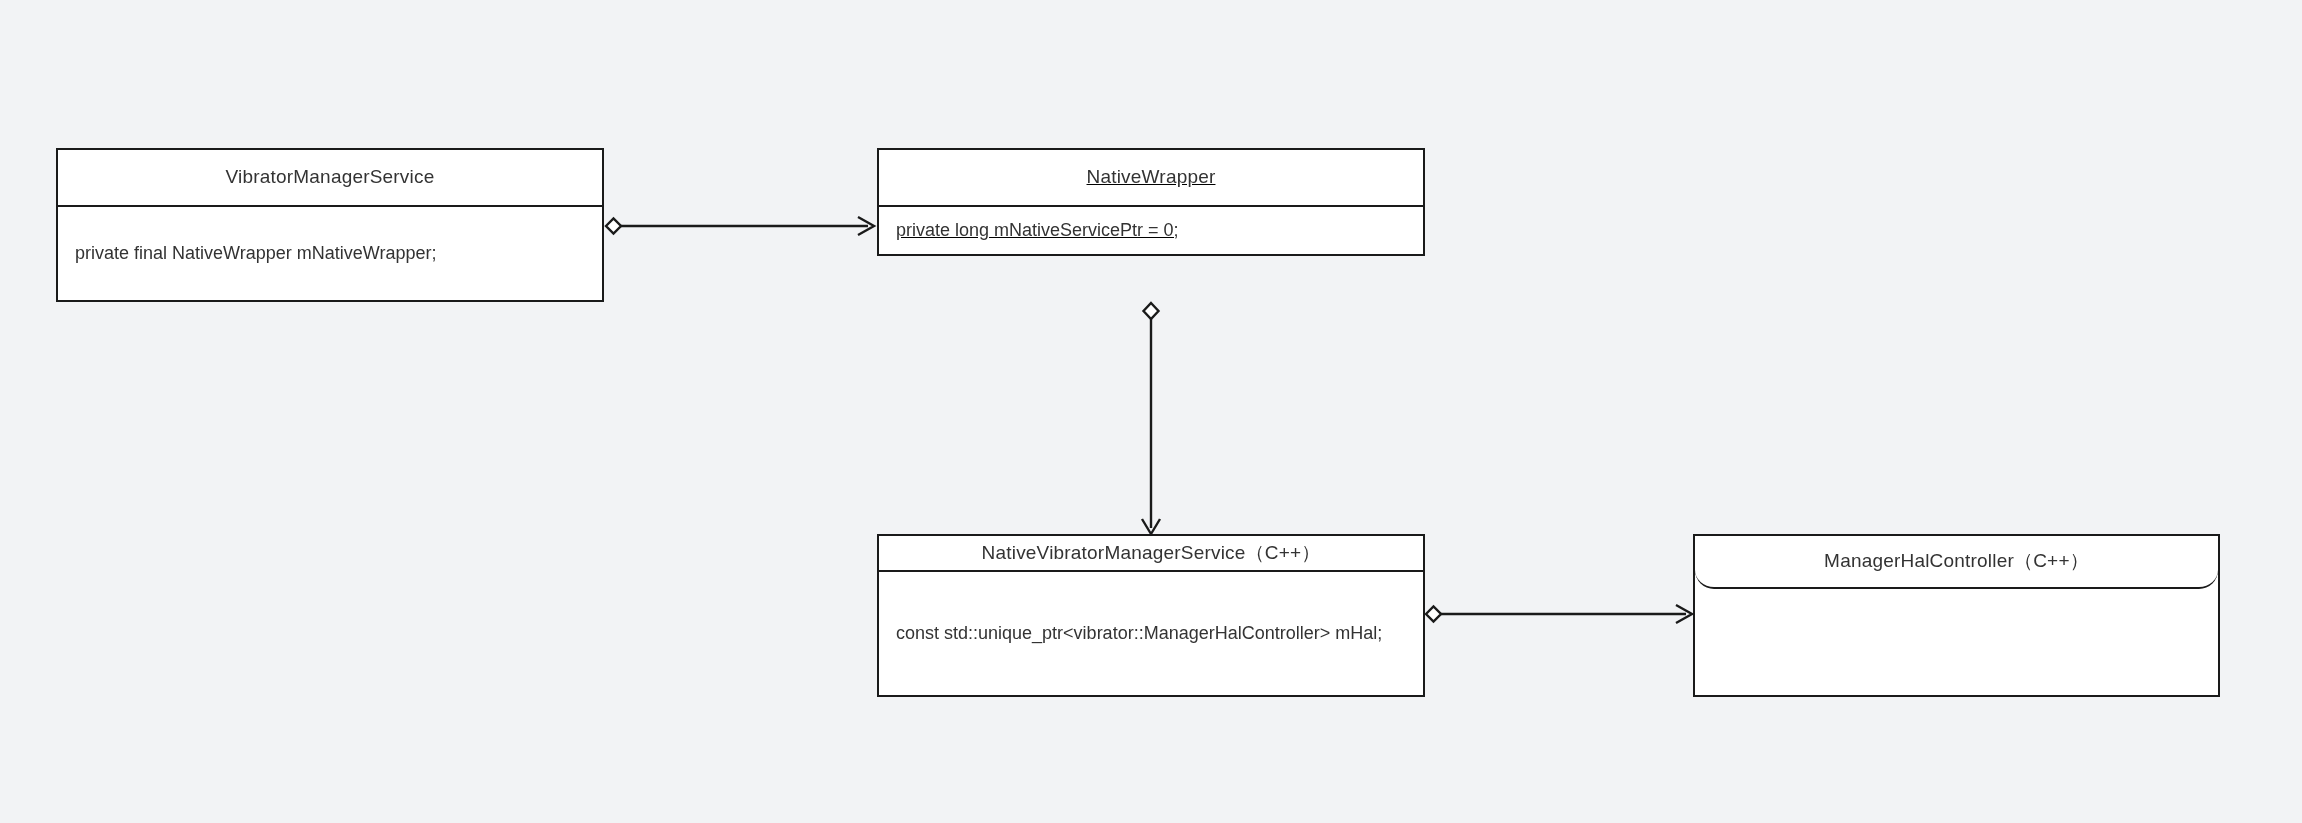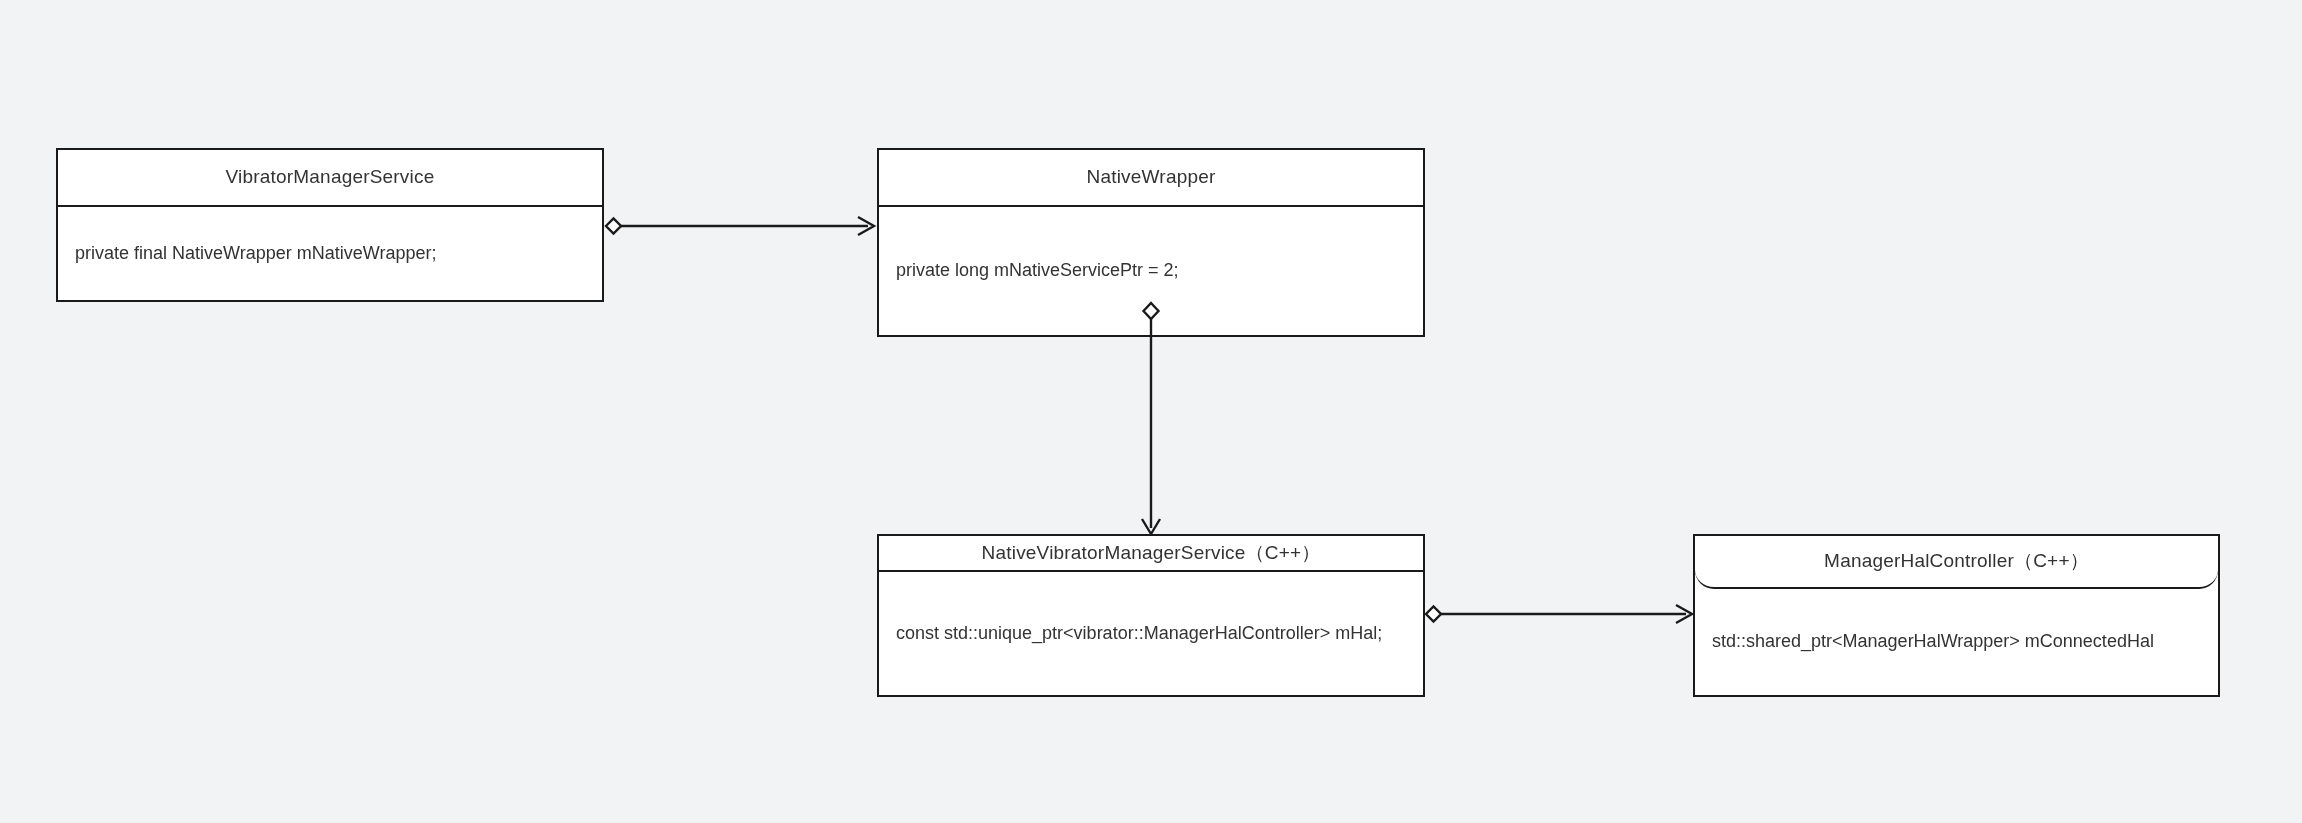--- a/index.html
+++ b/index.html
@@ -66,33 +66,32 @@
 </head>
 <body>
 
 <div id="canvas">
 
   <div class="uml-class" id="cls-0" style="left:56px; top:148px; width:548px; height:154px;">
     <div class="uml-header" style="height:57px;">VibratorManagerService</div>
     <div class="uml-body">private final NativeWrapper mNativeWrapper;</div>
   </div>
 
-  <div class="uml-class" id="cls-1" style="left:877px; top:148px; width:548px; height:189px;">
+  <div class="uml-class" id="cls-1" style="left:877px; top:148px; width:548px; height:108px;text-decoration:underline;">
     <div class="uml-header" style="height:57px;">NativeWrapper</div>
-    <div class="uml-body">private long mNativeServicePtr = 2;</div>
+    <div class="uml-body">private long mNativeServicePtr = 0;</div>
   </div>
 
   <div class="uml-class" id="cls-2" style="left:877px; top:534px; width:548px; height:163px;">
     <div class="uml-header" style="height:36px;">NativeVibratorManagerService（C++）</div>
     <div class="uml-body">const std::unique_ptr&lt;vibrator::ManagerHalController&gt; mHal;</div>
   </div>
 
   <div class="uml-class" id="cls-3" style="left:1693px; top:534px; width:527px; height:163px;">
     <div class="uml-header" style="height:53px;border-radius:19px;">ManagerHalController（C++）</div>
-    <div class="uml-body">std::shared_ptr&lt;ManagerHalWrapper&gt; mConnectedHal</div>
   </div>
 
   <svg id="edges" viewBox="0 0 2302 823" width="2302" height="823">
 
      NativeWrapper (horizontal) --&gt;
     <g>
       <line x1="621" y1="226" x2="868" y2="226" stroke="#1a1a1a" stroke-width="2.4"></line>
       <polygon points="606,226 613.5,218.5 621,226 613.5,233.5" fill="#ffffff" stroke="#1a1a1a" stroke-width="2.4" stroke-linejoin="miter"></polygon>
       <polyline points="858,217 874,226 858,235" fill="none" stroke="#1a1a1a" stroke-width="2.4" stroke-linecap="butt" stroke-linejoin="miter"></polyline>
     </g>

